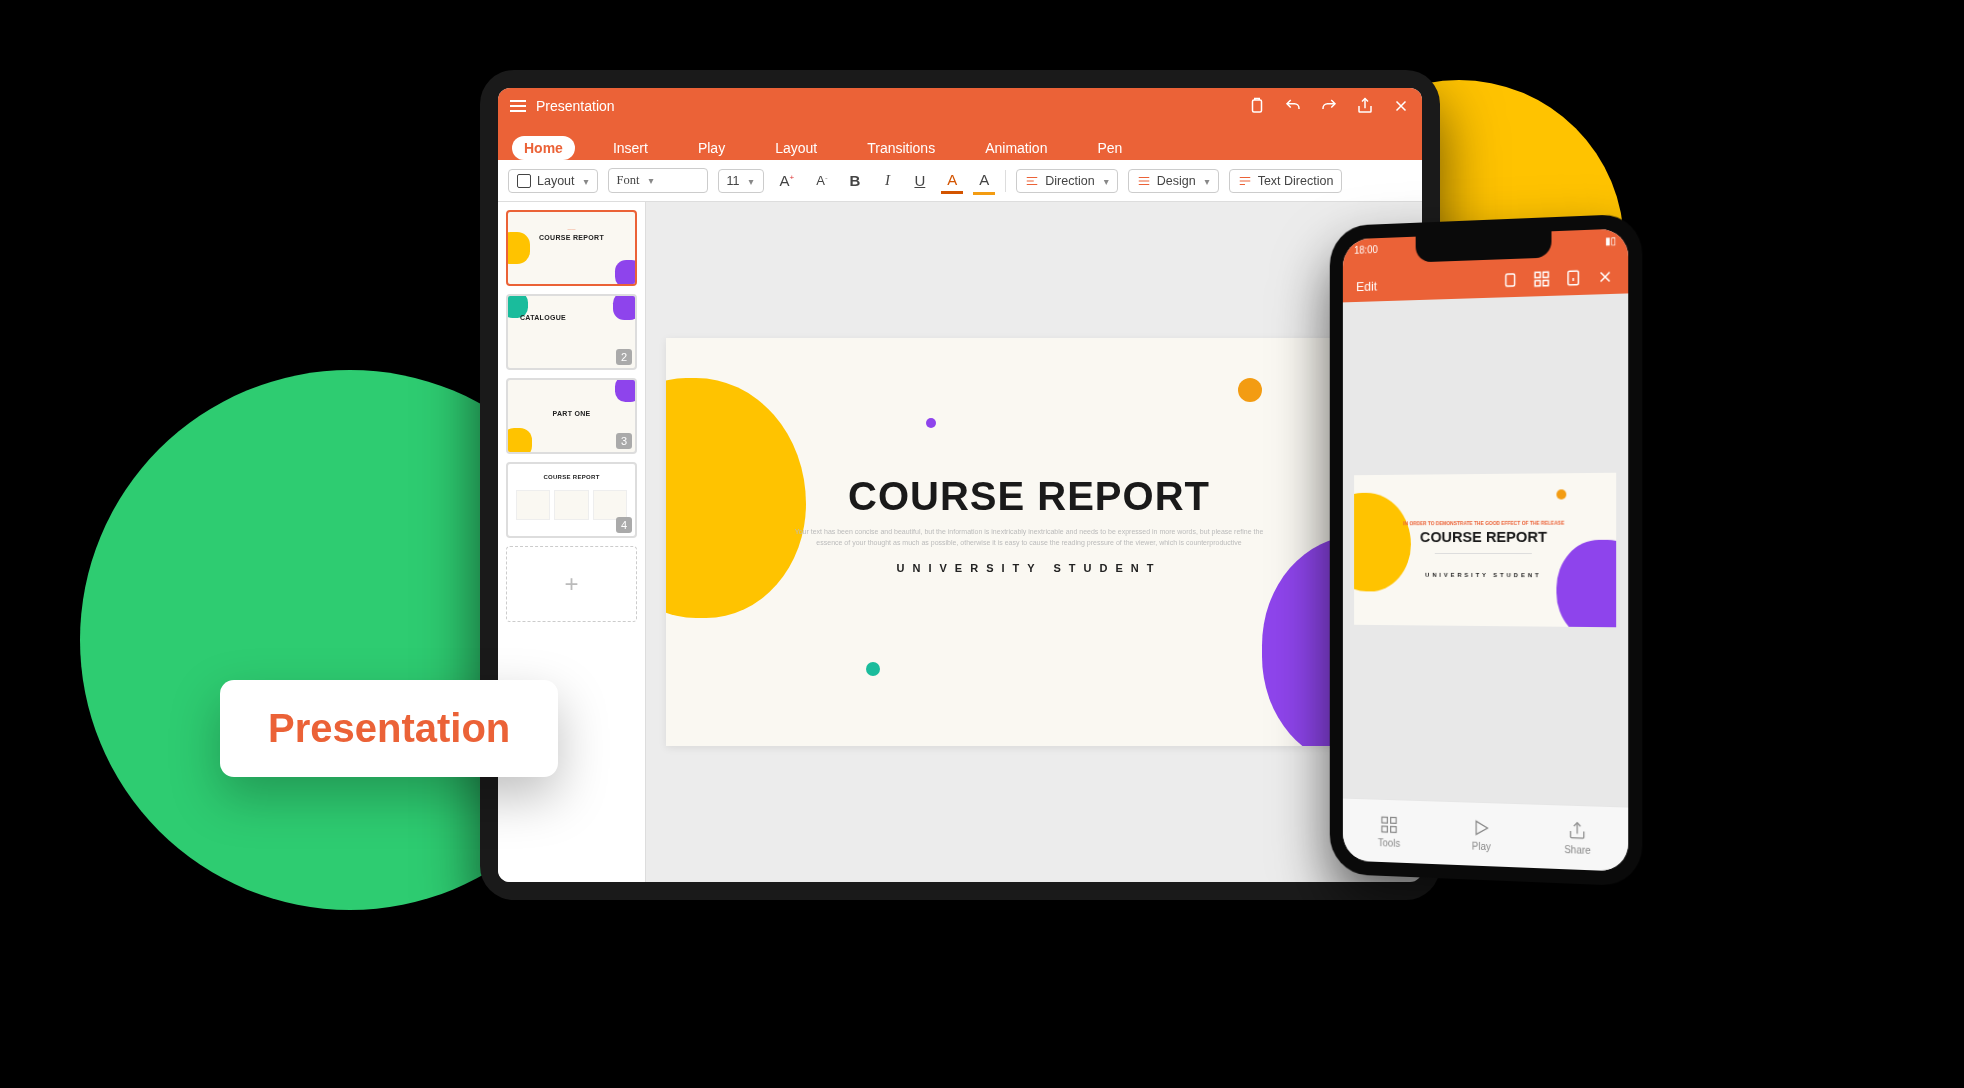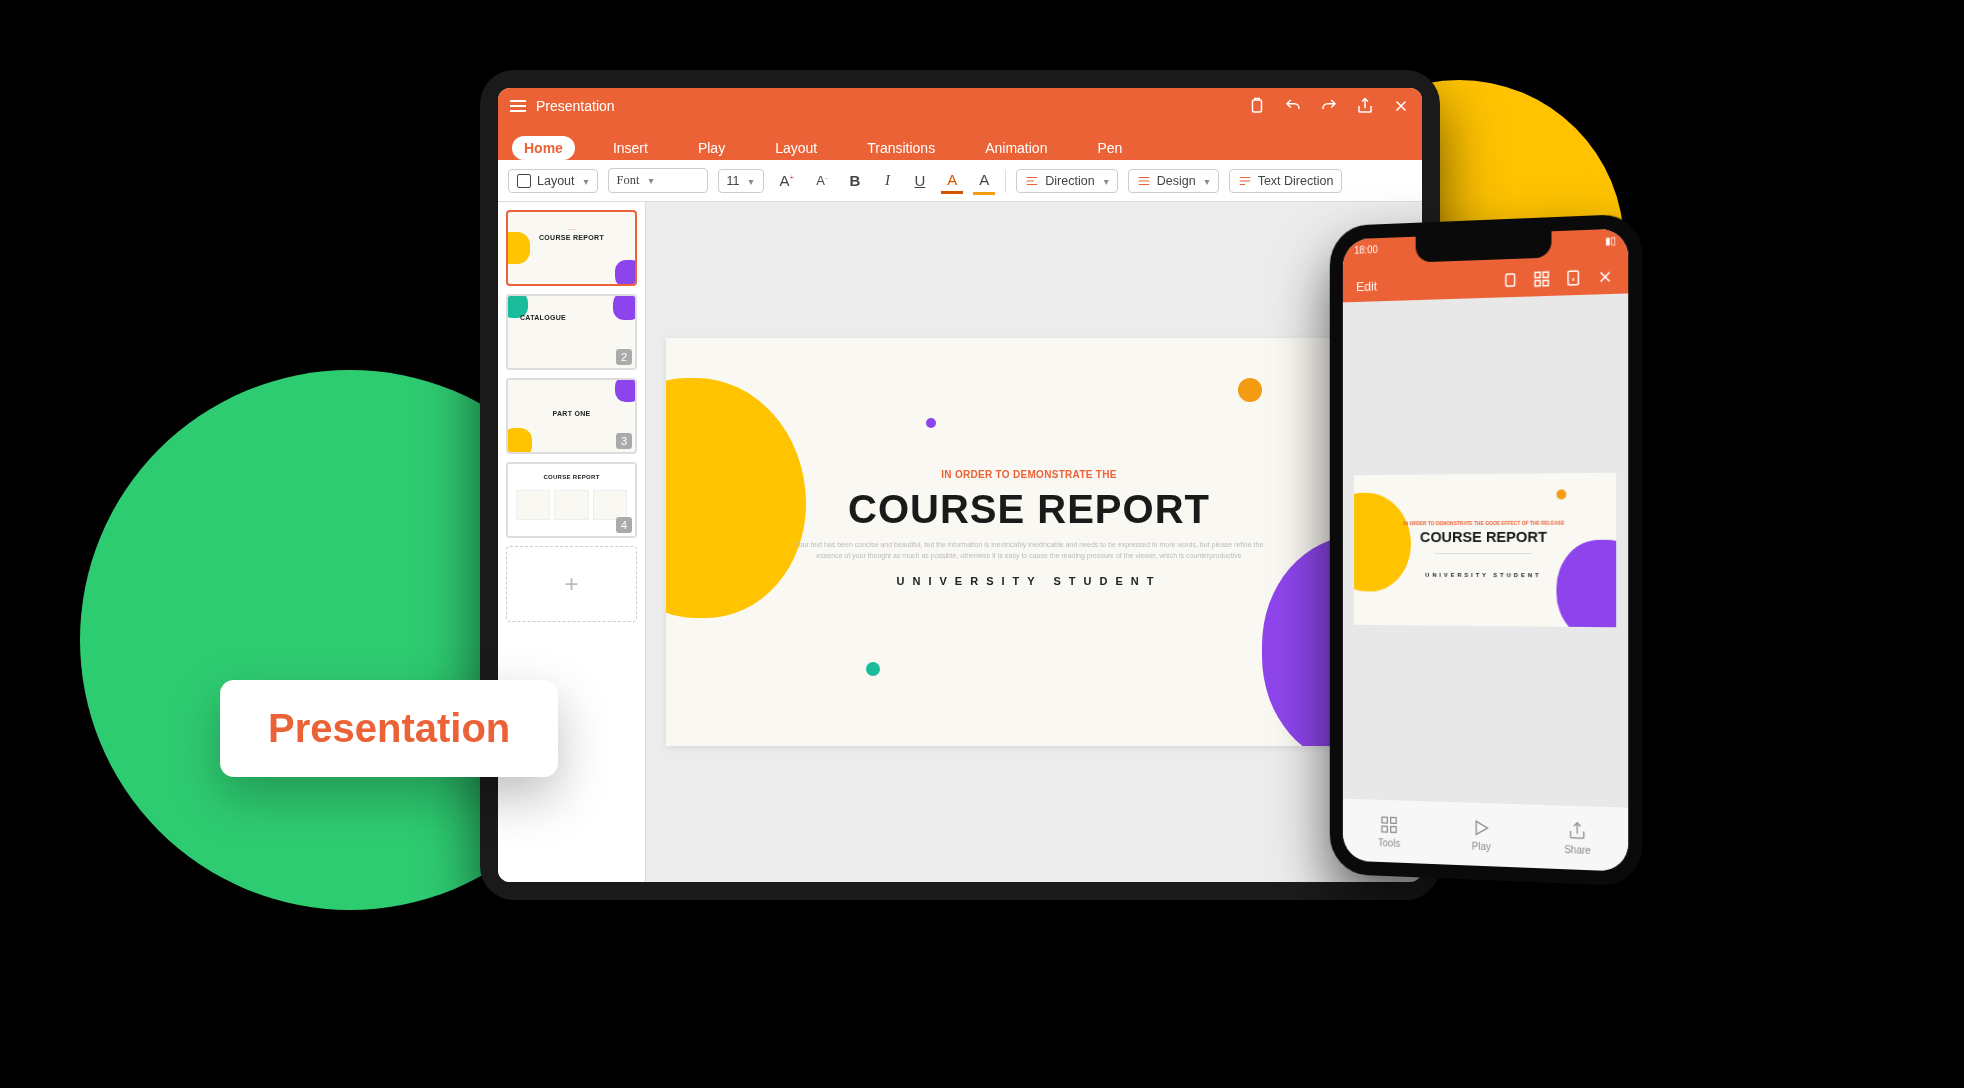--- a/index.html
+++ b/index.html
@@ -384,21 +384,20 @@
       </div>
 
       <div class="canvas">
         <div class="slide">
           <div class="blob-y"></div>
           <div class="blob-p"></div>
           <div class="dot-o"></div>
           <div class="dot-t"></div>
           <div class="dot-pp"></div>
           <div class="slide-content">
-            <div class="eyebrow">IN ORDER TO DEMONSTRATE THE</div>
             <div class="slide-title">COURSE REPORT</div>
             <div class="slide-body">Your text has been concise and beautiful, but the information is inextricably inextricable and needs to be expressed in more words, but please refine the essence of your thought as much as possible, otherwise it is easy to cause the reading pressure of the viewer, which is counterproductive</div>
             <div class="slide-footer">UNIVERSITY STUDENT</div>
           </div>
         </div>
       </div>
     </div>
 
   </div>
 </div>

